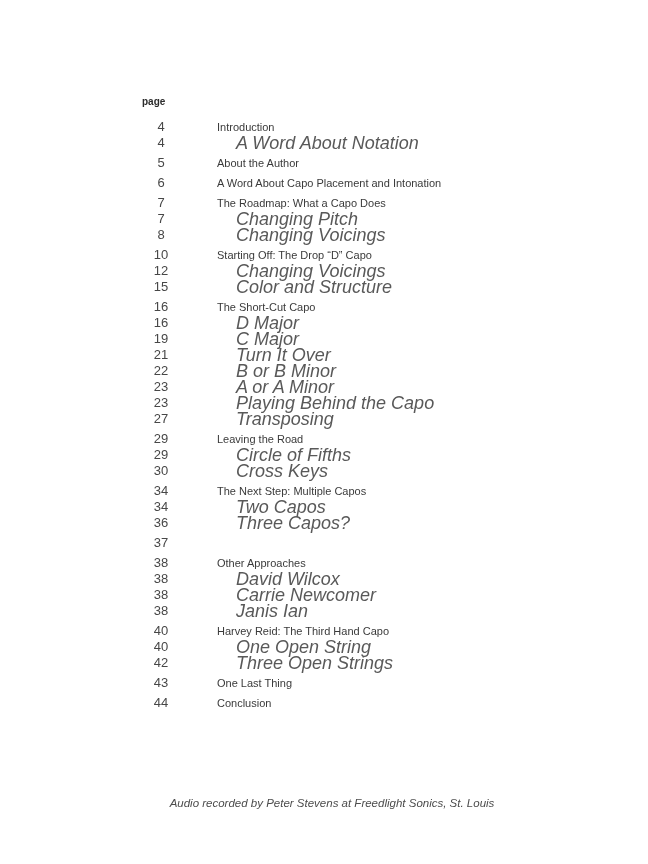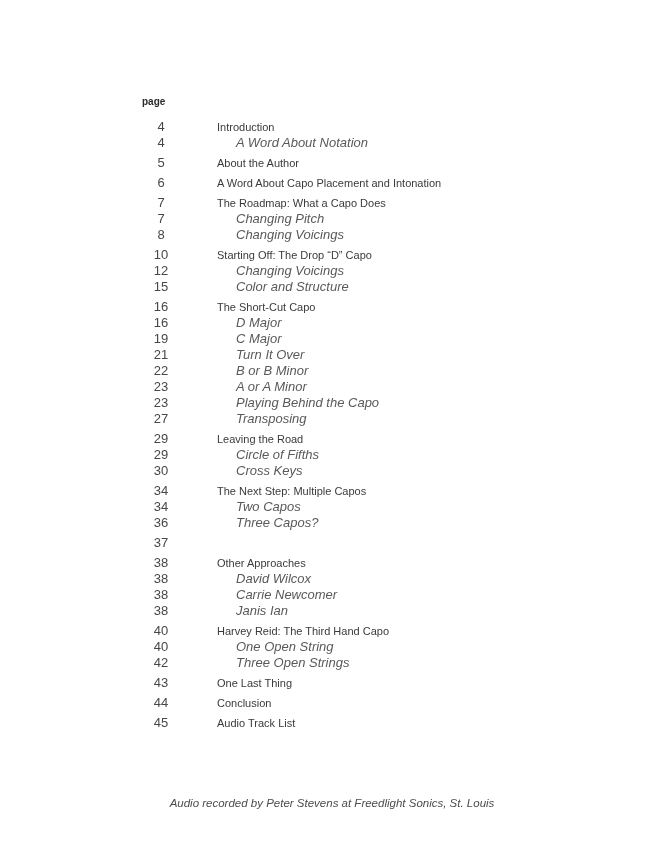--- a/index.html
+++ b/index.html
@@ -51,21 +51,21 @@
     position: absolute;
     left: 217px;
     font-size: 11px;
     line-height: 16px;
     color: #3a3a3a;
     white-space: nowrap;
   }
   .row.sub .label {
     left: 236px;
     font-style: italic;
-    font-size: 13px;
+    font-size: 18px;
     color: #595959;
   }
   .footer {
     position: absolute;
     left: 0;
     top: 796px;
     width: 648px;
     text-align: center;
     font-style: italic;
     font-size: 11.5px;
@@ -210,20 +210,16 @@
         <span class="label">Three Open Strings</span>
       </div>
       <div class="row main gap">
         <span class="num">43</span>
         <span class="label">One Last Thing</span>
       </div>
       <div class="row main gap">
         <span class="num">44</span>
         <span class="label">Conclusion</span>
       </div>
-      <div class="row main gap">
-        <span class="num">45</span>
-        <span class="label">Audio Track List</span>
-      </div>
     </div>
 
   <div class="footer">Audio recorded by Peter Stevens at Freedlight Sonics, St. Louis</div>
 </div>
 
 </body></html>

